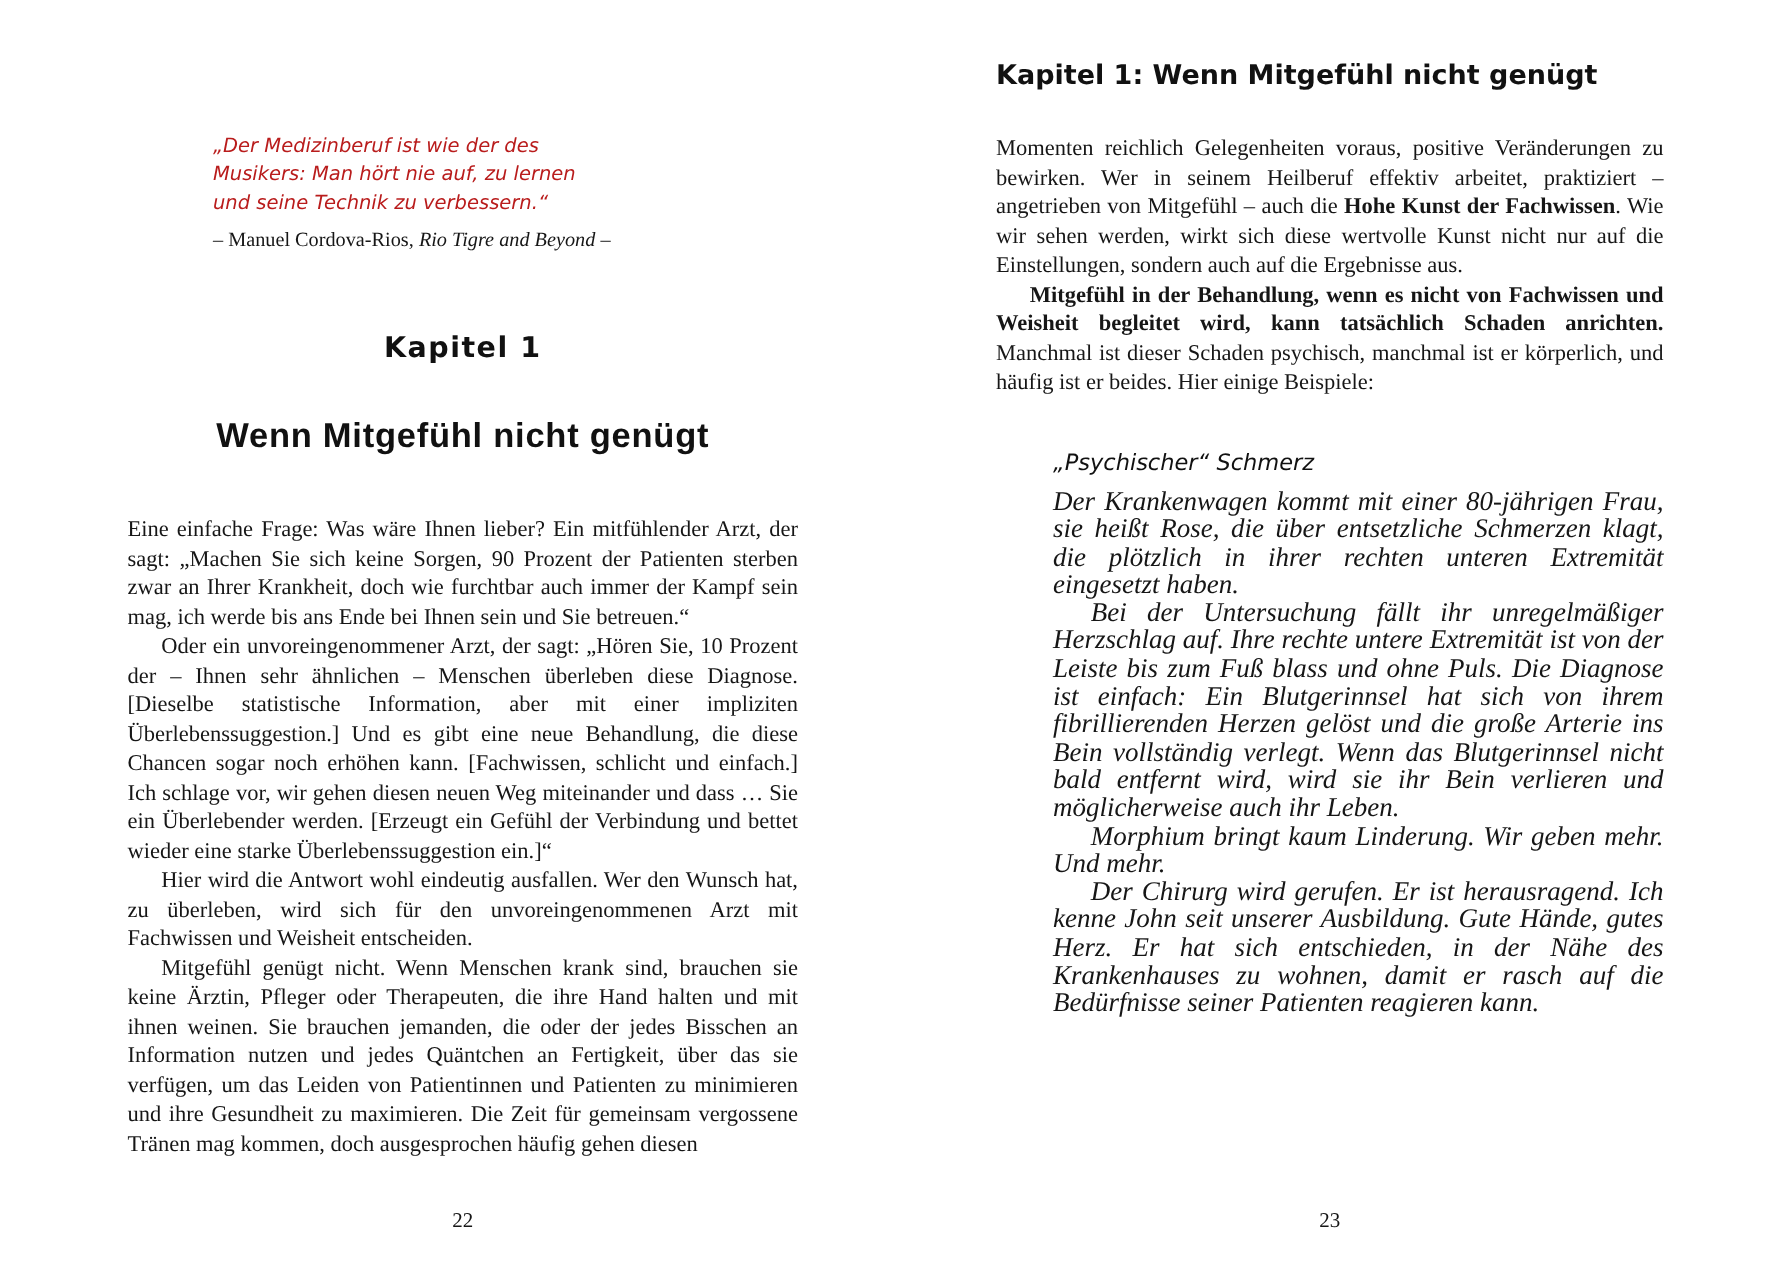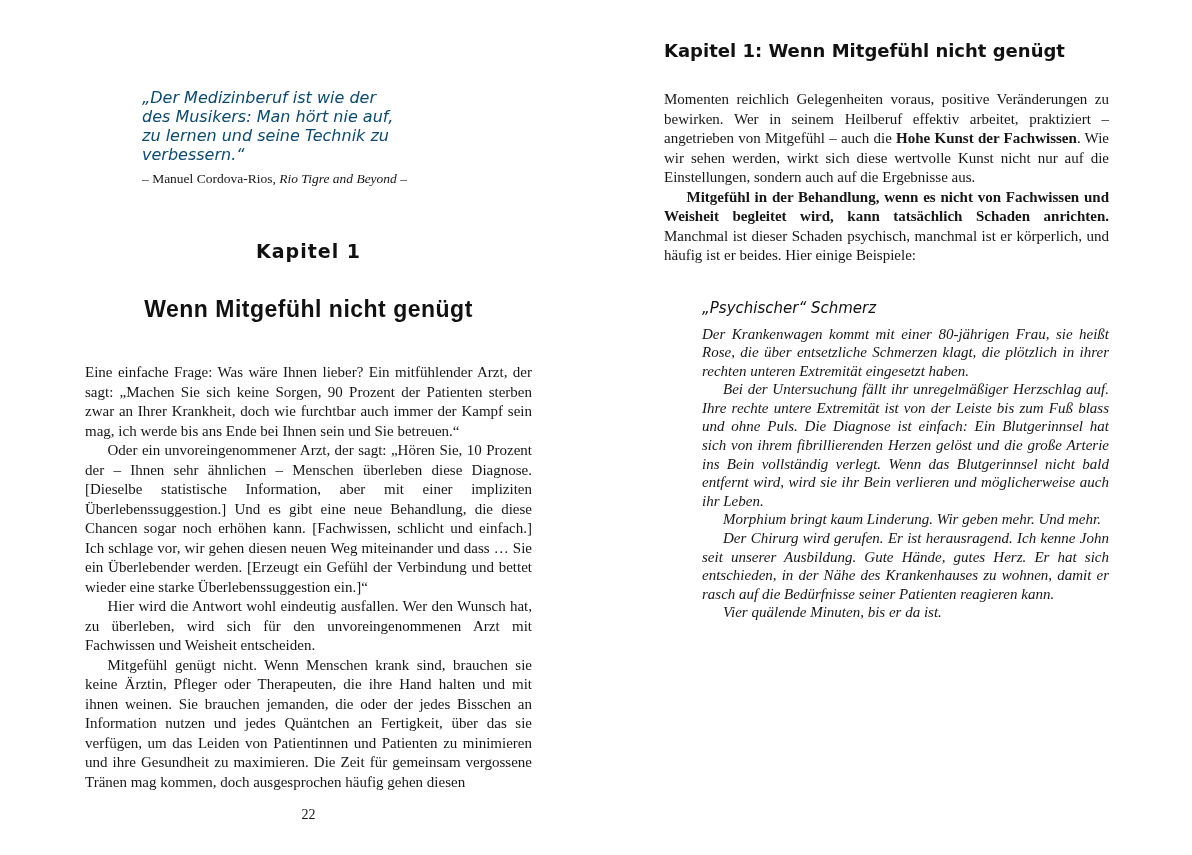--- a/index.html
+++ b/index.html
@@ -22,23 +22,23 @@
 
   
   .epigraph {
     margin-top: 88px;
     padding-left: 57px;
   }
   .epigraph-quote {
     width: 258px;
     font-family: "DejaVu Sans", sans-serif;
     font-style: italic;
-    font-size: 16px;
+    font-size: 13px;
     line-height: 19px;
-    color: #0c4a6e;
+    color: #b91c1c;
   }
   .epigraph-attribution {
     margin-top: 5px;
     font-size: 13.5px;
     line-height: 19px;
   }
   .chapter-label {
     margin-top: 52px;
     text-align: center;
     font-family: "DejaVu Sans", sans-serif;
@@ -83,21 +83,21 @@
     padding-left: 38px;
     font-family: "DejaVu Sans", sans-serif;
     font-weight: normal;
     font-style: italic;
     font-size: 15px;
     color: #111;
   }
   .story {
     margin-top: 8px;
     padding-left: 38px;
-    font-size: 15px;
+    font-size: 18px;
     line-height: 18.6px;
     font-style: italic;
     text-align: justify;
     hyphens: auto;
     -webkit-hyphens: auto;
   }
   .story p { text-indent: 1.4em; }
   .story p.no-indent { text-indent: 0; }
 
   .page-number {
@@ -143,16 +143,16 @@
     <p><strong>Mitgefühl in der Behandlung, wenn es nicht von Fachwissen und Weisheit begleitet wird, kann tatsächlich Schaden anrichten.</strong><span> Manchmal ist dieser Schaden psychisch, manchmal ist er körperlich, und häufig ist er beides. Hier einige Beispiele:</span></p>
   </div>
 
   <h3 class="section-heading">„Psychischer“ Schmerz</h3>
 
   <div class="story">
     <p class="no-indent">Der Krankenwagen kommt mit einer 80-jährigen Frau, sie heißt Rose, die über entsetzliche Schmerzen klagt, die plötzlich in ihrer rechten unteren Extremität eingesetzt haben.</p>
     <p>Bei der Untersuchung fällt ihr unregelmäßiger Herzschlag auf. Ihre rechte untere Extremität ist von der Leiste bis zum Fuß blass und ohne Puls. Die Diagnose ist einfach: Ein Blutgerinnsel hat sich von ihrem fibrillierenden Herzen gelöst und die große Arterie ins Bein vollständig verlegt. Wenn das Blutgerinnsel nicht bald entfernt wird, wird sie ihr Bein verlieren und möglicherweise auch ihr Leben.</p>
     <p>Morphium bringt kaum Linderung. Wir geben mehr. Und mehr.</p>
     <p>Der Chirurg wird gerufen. Er ist herausragend. Ich kenne John seit unserer Ausbildung. Gute Hände, gutes Herz. Er hat sich entschieden, in der Nähe des Krankenhauses zu wohnen, damit er rasch auf die Bedürfnisse seiner Patienten reagieren kann.</p>
-    <p>Vier quälende Minuten, bis er da ist.</p>
   </div>
 
+  <div class="page-number">23</div>
 </div>
 
 </body></html>

